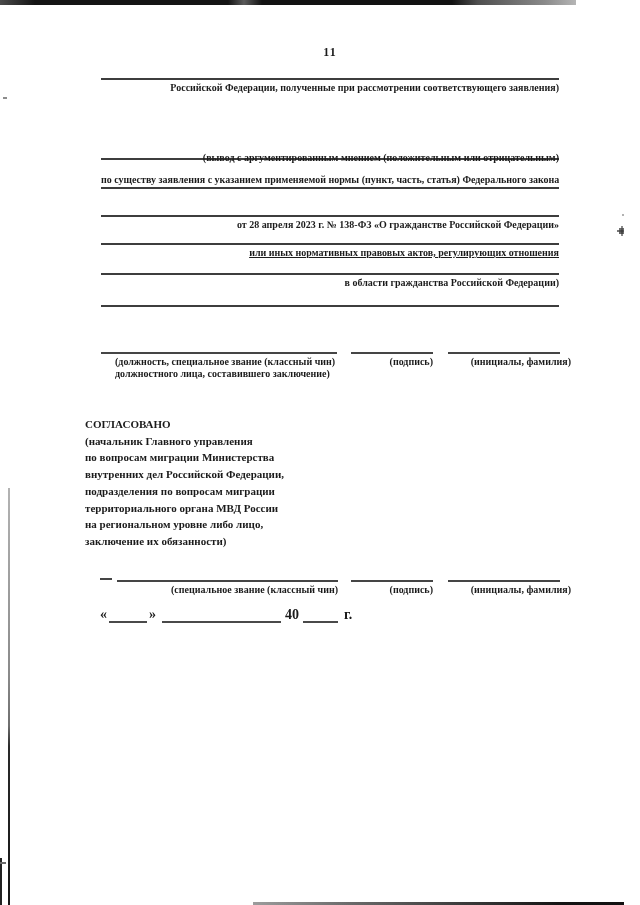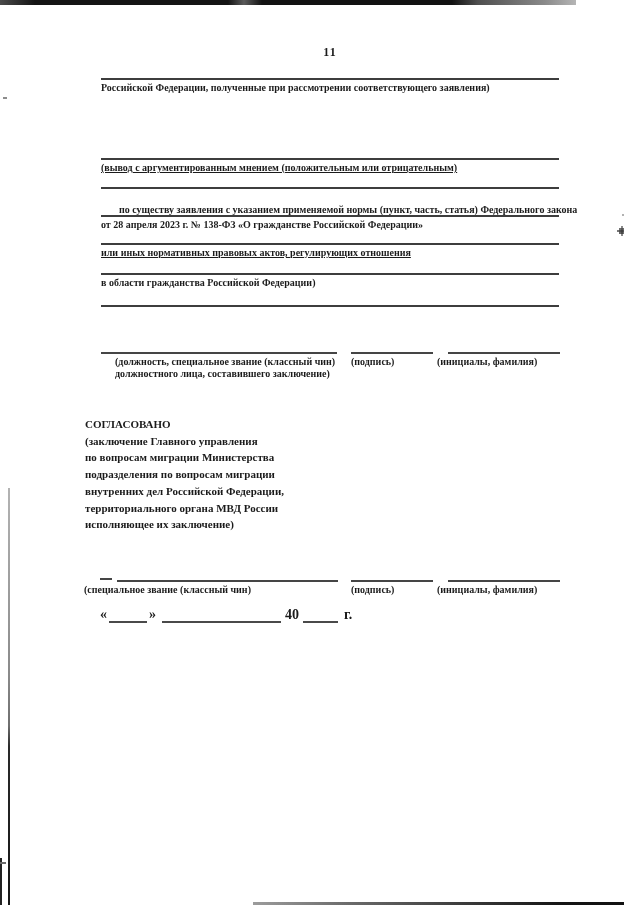--- a/index.html
+++ b/index.html
@@ -36,25 +36,25 @@
   }
   .speck.dark{
     left:615px;top:226px;
     box-shadow:6px 0 #8a8a8a,4px 2px #6f6f6f,6px 2px #555,8px 2px #6f6f6f,2px 4px #777,4px 4px #4e4e4e,6px 4px #3f3f3f,8px 4px #565656,10px 4px #7a7a7a,4px 6px #666,6px 6px #4a4a4a,8px 6px #6f6f6f,6px 8px #8a8a8a,12px 7px #999;
   }
   
   .abs{position:absolute;}
   .col{left:101px;width:458px;}
   .page-number{top:45px;text-align:center;font-size:12px;font-weight:bold;letter-spacing:1px;}
   .rule{height:2px;background:#3d3d3d;}
-  .rule-note{text-align:left;font-size:10px;font-weight:bold;white-space:nowrap;}
+  .rule-note{text-align:right;font-size:10px;font-weight:bold;white-space:nowrap;}
   .heading{top:109px;text-align:center;font-size:15.5px;font-weight:normal;letter-spacing:1.2px;}
   .sig-rule{position:absolute;height:2px;background:#454545;}
   .sig-label{position:absolute;font-size:10px;font-weight:bold;line-height:12px;white-space:nowrap;}
-  .sig-label.center{text-align:left;}
+  .sig-label.center{text-align:right;}
   .approval{
     left:85px;top:416px;width:300px;
     font-size:11px;font-weight:bold;line-height:16.7px;
   }
   .date-row{
     left:100px;top:605px;width:280px;height:18px;
     display:flex;align-items:flex-end;
     font-size:14px;font-weight:bold;
   }
   .date-row .blank{border-bottom:2px solid #4a4a4a;height:12px;}
@@ -78,24 +78,24 @@
   <div class="speck light"></div>
   <div class="speck dark"></div>
 
   <div class="abs col page-number">11</div>
 
   <div class="abs col rule" style="top:78px;"></div>
   <div class="abs col rule-note" style="top:82px;">Российской Федерации, полученные при рассмотрении соответствующего заявления)</div>
 
 
   <div class="abs col rule" style="top:158px;"></div>
-  <div class="abs col rule-note" style="top:162px;text-decoration:underline;">(вывод с аргументированным мнением (положительным или отрицательным)</div>
+  <div class="abs col rule-note" style="top:152px;">(вывод с аргументированным мнением (положительным или отрицательным)</div>
 
   <div class="abs col rule" style="top:187px;"></div>
-  <div class="abs col rule-note" style="top:204px;margin-left:18px;">по существу заявления с указанием применяемой нормы (пункт, часть, статья) Федерального закона</div>
+  <div class="abs col rule-note" style="top:174px;">по существу заявления с указанием применяемой нормы (пункт, часть, статья) Федерального закона</div>
 
   <div class="abs col rule" style="top:215px;"></div>
   <div class="abs col rule-note" style="top:219px;">от 28 апреля 2023 г. № 138-ФЗ «О гражданстве Российской Федерации»</div>
 
   <div class="abs col rule" style="top:243px;"></div>
   <div class="abs col rule-note" style="top:247px;text-decoration:underline;">или иных нормативных правовых актов, регулирующих отношения</div>
 
   <div class="abs col rule" style="top:273px;"></div>
   <div class="abs col rule-note" style="top:277px;">в области гражданства Российской Федерации)</div>
 
@@ -107,34 +107,35 @@
 
   <div class="sig-label" style="left:115px;top:356px;">
     <div>(должность, специальное звание (классный чин)</div>
     <div>должностного лица, составившего заключение)</div>
   </div>
   <div class="sig-label center" style="left:351px;top:356px;width:82px;">(подпись)</div>
   <div class="sig-label center" style="left:437px;top:356px;width:134px;">(инициалы, фамилия)</div>
 
   <div class="abs approval">
     <div>СОГЛАСОВАНО</div>
-    <div>(заключение Главного управления</div>
+    <div>(начальник Главного управления</div>
     <div>по вопросам миграции Министерства</div>
+    <div>внутренних дел Российской Федерации,</div>
     <div>подразделения по вопросам миграции</div>
-    <div>внутренних дел Российской Федерации,</div>
     <div>территориального органа МВД России</div>
-    <div>исполняющее их заключение)</div>
+    <div>на региональном уровне либо лицо,</div>
+    <div>заключение их обязанности)</div>
   </div>
 
   <div class="sig-rule" style="left:100px;top:578px;width:12px;"></div>
   <div class="sig-rule" style="left:117px;top:580px;width:221px;"></div>
   <div class="sig-rule" style="left:351px;top:580px;width:82px;"></div>
   <div class="sig-rule" style="left:448px;top:580px;width:112px;"></div>
 
-  <div class="sig-label center" style="left:84px;top:584px;width:238px;">(специальное звание (классный чин)</div>
+  <div class="sig-label center" style="left:100px;top:584px;width:238px;">(специальное звание (классный чин)</div>
   <div class="sig-label center" style="left:351px;top:584px;width:82px;">(подпись)</div>
   <div class="sig-label center" style="left:437px;top:584px;width:134px;">(инициалы, фамилия)</div>
 
   <div class="abs date-row">
     <span class="txt">«</span>
     <span class="blank b1"></span>
     <span class="txt">»</span>
     <span class="blank b2"></span>
     <span class="txt">40</span>
     <span class="blank b3"></span>

